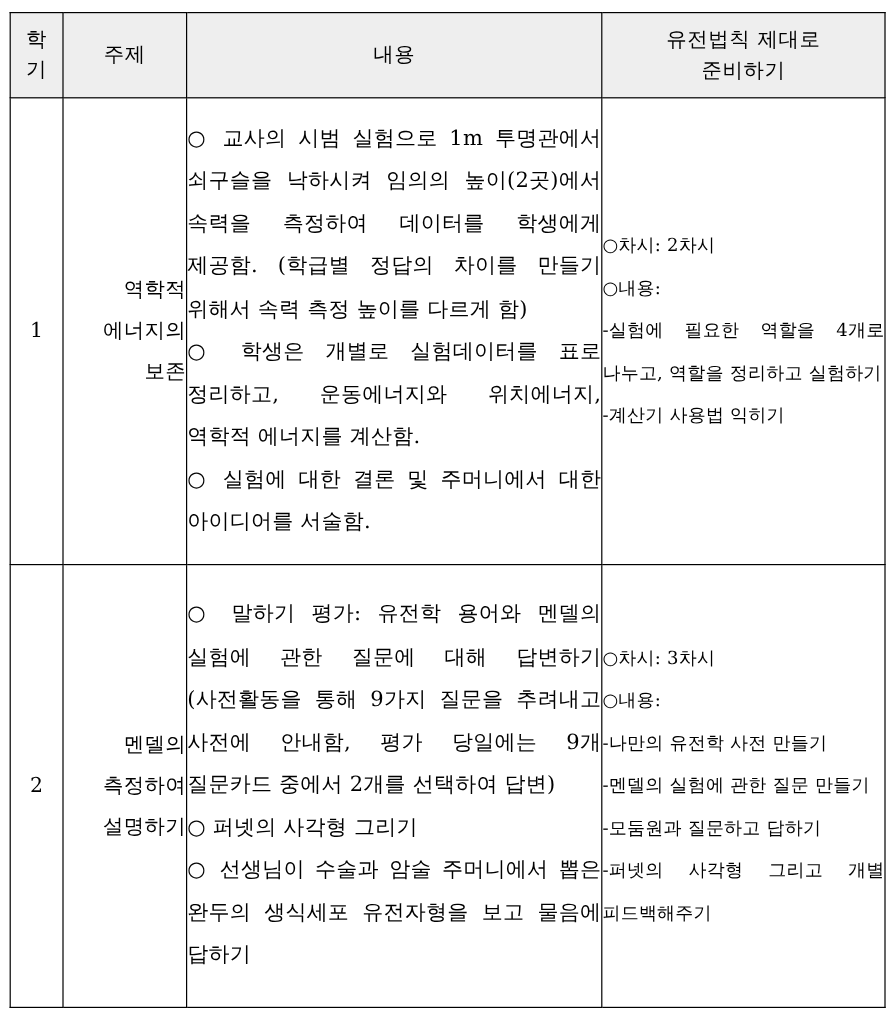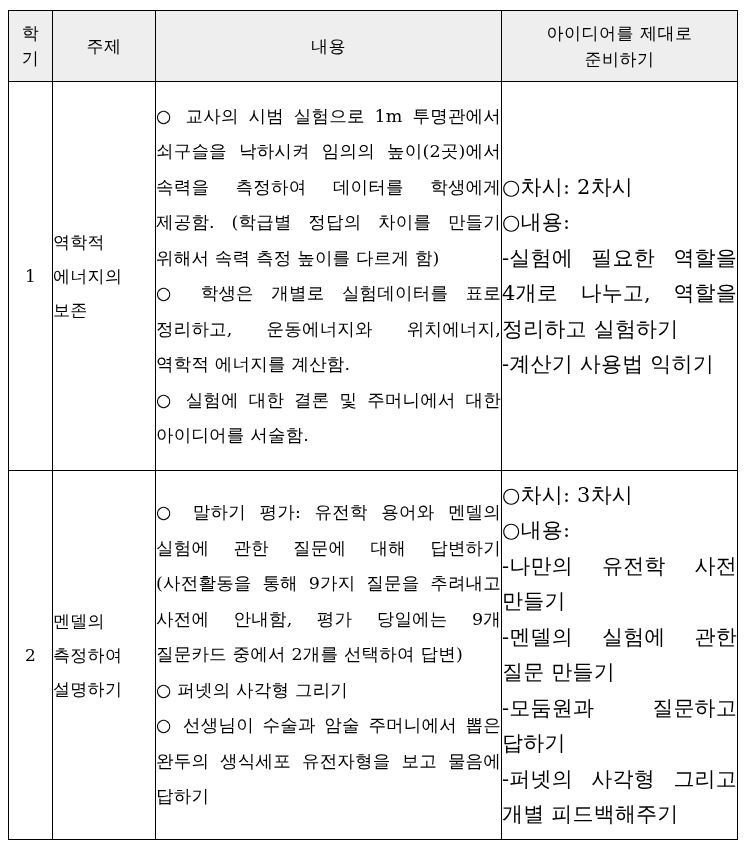--- a/index.html
+++ b/index.html
@@ -52,21 +52,21 @@
     font-size: 17px;
     line-height: 25px;
   }
   th .hdr-line { display: block; }
 
   td.term-cell {
     text-align: center;
     font-size: 17px;
   }
   td.topic-cell {
-    text-align: left;
+    text-align: right;
     font-size: 17px;
     line-height: 34px;
     letter-spacing: 0.3px;
   }
   td.topic-cell .tline { display: block; }
 
   td.content-cell {
     padding: 8px 6px 8px 8px;
     vertical-align: top;
     font-size: 17.5px;
@@ -81,21 +81,21 @@
     text-align: justify;
     text-align-last: left;
   }
   td.content-cell p.lastline {
     text-align-last: left;
   }
 
   td.prep-cell {
     padding: 8px 4px 8px 2px;
     vertical-align: top;
-    font-size: 21px;
+    font-size: 15px;
     line-height: 35.5px;
     text-align: justify;
     text-align-last: left;
     letter-spacing: 0.2px;
     word-break: keep-all;
   }
   td.prep-cell p {
     margin: 0;
     text-align: justify;
     text-align-last: left;
@@ -120,21 +120,21 @@
           <span class="hdr-line">학</span>
           <span class="hdr-line">기</span>
         </th>
         <th>
           <span class="hdr-line">주제</span>
         </th>
         <th>
           <span class="hdr-line">내용</span>
         </th>
         <th>
-          <span class="hdr-line">아이디어를 제대로</span>
+          <span class="hdr-line">유전법칙 제대로</span>
           <span class="hdr-line">준비하기</span>
         </th>
       </tr>
     </thead>
     <tbody>
       <tr class="row1">
         <td class="term-cell">1</td>
         <td class="topic-cell">
           <span class="tline">역학적</span>
           <span class="tline">에너지의</span>

